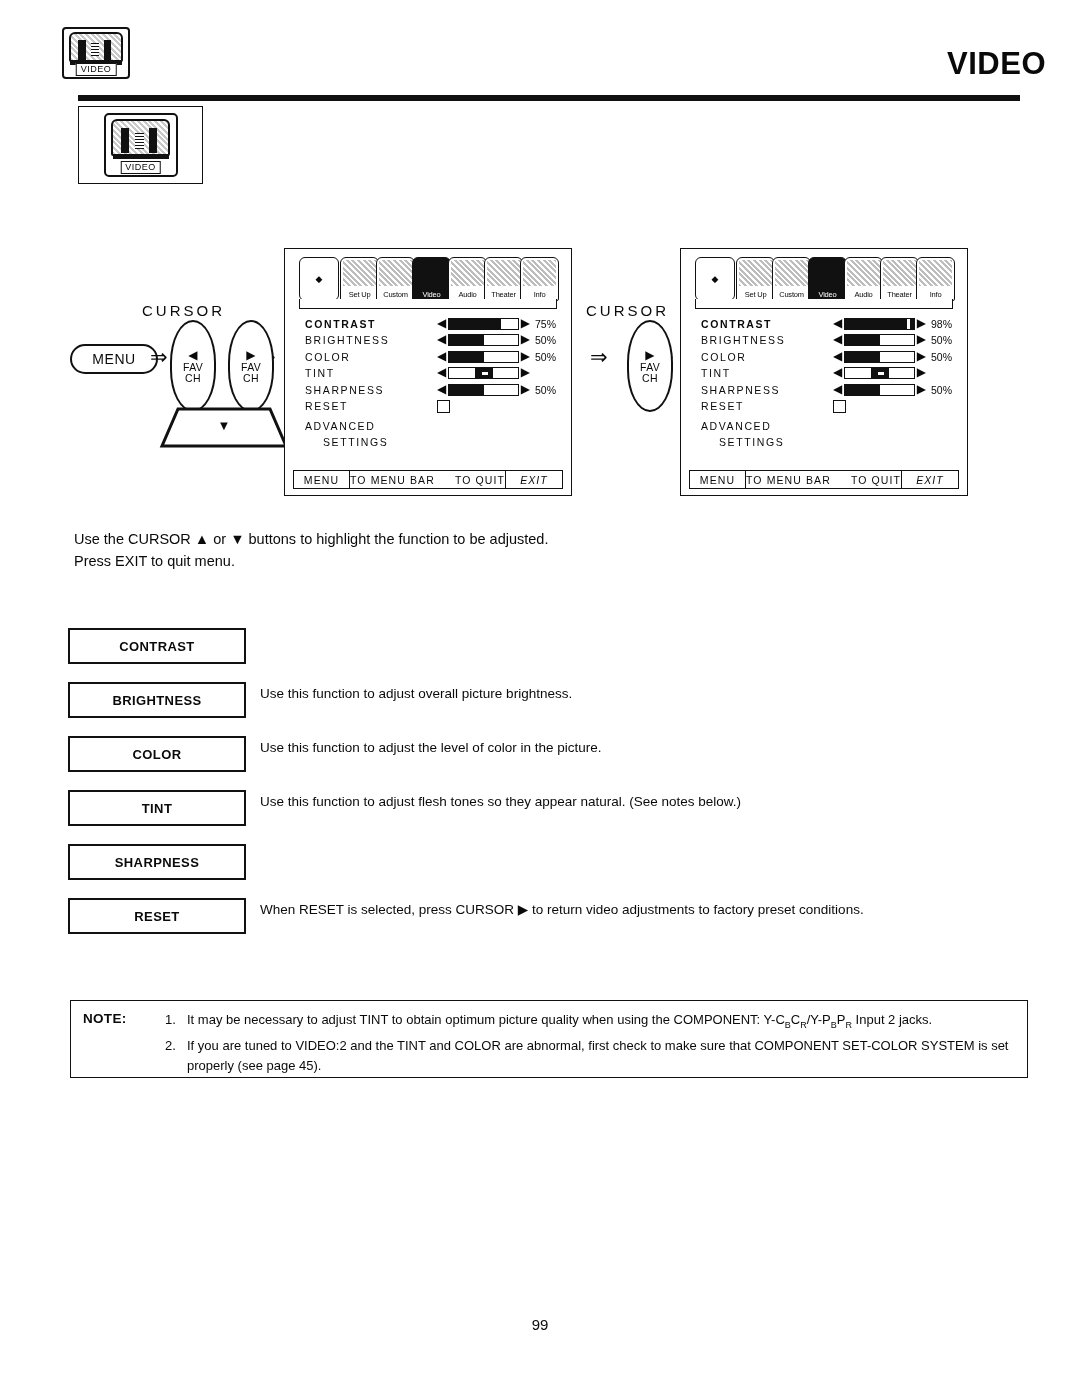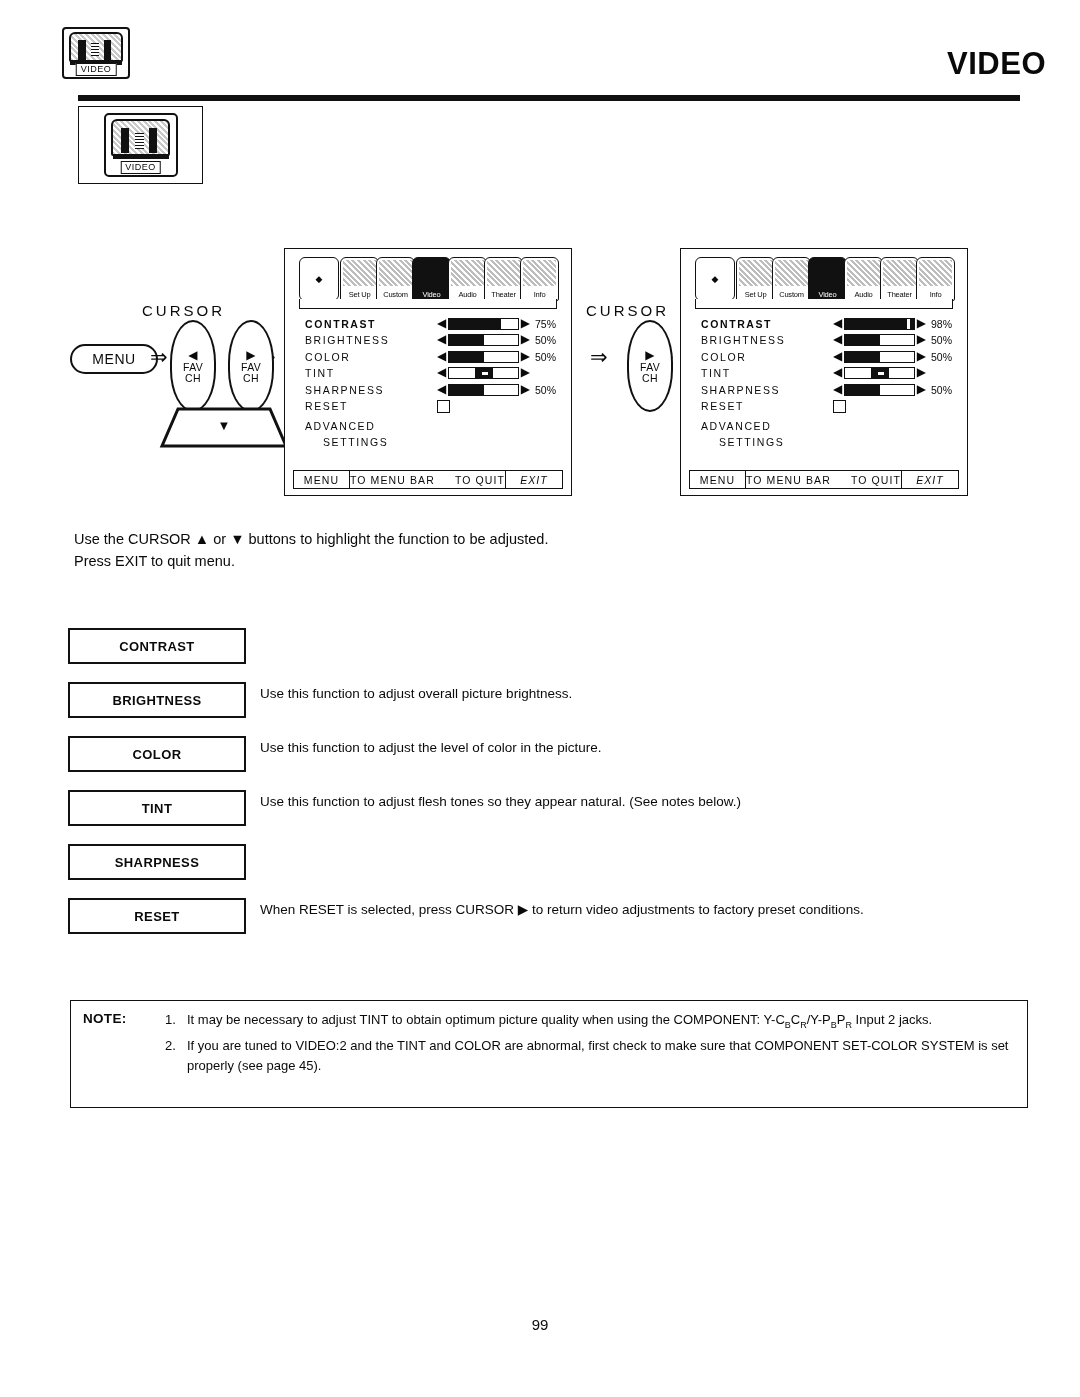--- a/index.html
+++ b/index.html
@@ -166,21 +166,21 @@
     border:1.5px solid #111; background:#fff;
   }
 
   .osd-footer{
     position:absolute; left:8px; bottom:6px; right:8px; height:19px;
     border:1.5px solid #111; display:flex; align-items:stretch;
     font-size:10.5px; letter-spacing:1.1px;
   }
   .osd-footer div{ display:flex; align-items:center; justify-content:center; }
   .osd-footer .f1{ width:56px; border-right:1.5px solid #111; }
-  .osd-footer .f2{ flex:1; border-right:1.5px solid #111; gap:20px;justify-content:space-between; }
+  .osd-footer .f2{ flex:1; border-right:1.5px solid #111; gap:20px; }
   .osd-footer .f3{ width:56px;font-style:italic; }
 
   
   #usage{
     position:absolute; left:74px; top:528px; width:820px;
     font-size:14.5px; line-height:22px;
   }
 
   
   #funcs{ position:absolute; left:68px; top:628px; width:960px; }
@@ -191,21 +191,21 @@
     display:flex; align-items:center; justify-content:center;
     font-size:13px; font-weight:bold; letter-spacing:.4px;
   }
   .fdesc{
     margin-left:192px; padding-top:2px; font-size:13.5px; line-height:20px;
     max-width:770px;
   }
 
   
   #note-box{
-    position:absolute; left:70px; top:1000px; width:958px; height:108px;
+    position:absolute; left:70px; top:1000px; width:958px; height:78px;
     border:1.5px solid #111; background:#fff;
   }
   #note-lbl{
     position:absolute; left:12px; top:10px;
     font-size:13.5px; font-weight:bold; letter-spacing:.3px;
   }
   #note-list{
     position:absolute; left:94px; top:9px; right:10px;
     font-size:13px; line-height:19.5px;
   }

